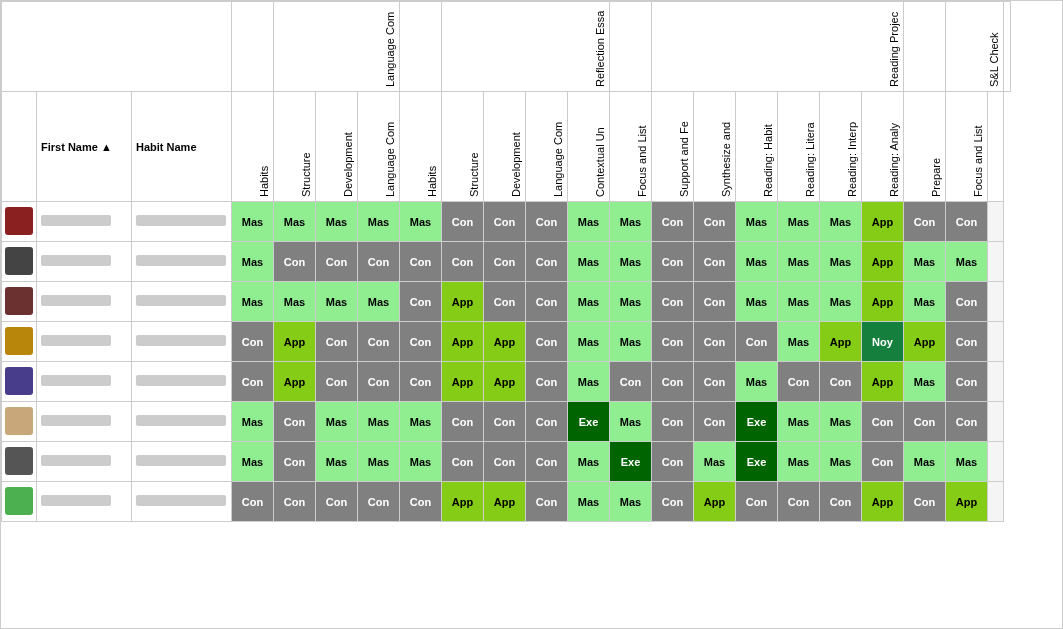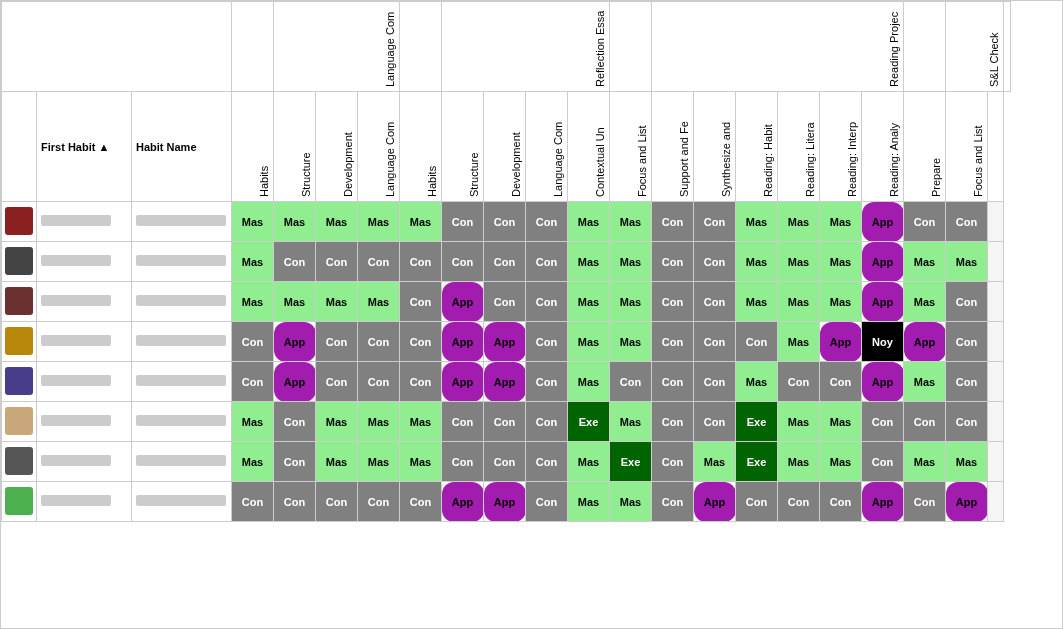--- a/index.html
+++ b/index.html
@@ -48,23 +48,23 @@
       padding: 4px 6px;
       vertical-align: top;
     }
 
     
     tr.data-row td { height: 40px; }
 
     
     .c-mas { background-color: #90EE90; color: #000; font-weight: bold; }
     .c-con { background-color: #808080; color: #fff; font-weight: bold; }
-    .c-app { background-color: #a21caf; color: #000; font-weight: bold; border-radius: 12px; }
+    .c-app { background-color: #84cc16; color: #000; font-weight: bold; }
     .c-exe { background-color: #006400; color: #fff; font-weight: bold; }
-    .c-noy { background-color: #000000; color: #fff; font-weight: bold; }
+    .c-noy { background-color: #15803d; color: #fff; font-weight: bold; }
 
     .name-cell {
       text-align: left;
       padding: 2px 4px;
       vertical-align: middle;
     }
 
     .avatar-cell {
       width: 35px;
       padding: 2px;
@@ -100,21 +100,21 @@
         <th colspan="4" style="writing-mode:vertical-rl;transform:rotate(180deg);height:90px;text-align:left;vertical-align:bottom;font-size:11px;font-weight:normal;background:#fff;border:1px solid #ccc;padding:4px;">Reflection Essa</th>
         <th style="border:1px solid #ccc;background:#fff;"></th>
         <th colspan="6" style="writing-mode:vertical-rl;transform:rotate(180deg);height:90px;text-align:left;vertical-align:bottom;font-size:11px;font-weight:normal;background:#fff;border:1px solid #ccc;padding:4px;">Reading Projec</th>
         <th style="border:1px solid #ccc;background:#fff;"></th>
         <th colspan="2" style="writing-mode:vertical-rl;transform:rotate(180deg);height:90px;text-align:left;vertical-align:bottom;font-size:11px;font-weight:normal;background:#fff;border:1px solid #ccc;padding:4px;">S&amp;L Check</th>
         <th style="border:1px solid #ccc;background:#fff;"></th>
       </tr>
 
       <tr>
         <th style="width:35px;border:1px solid #ccc;background:#fff;"></th>
-        <th style="width:95px;text-align:left;padding:2px 4px;border:1px solid #ccc;background:#fff;font-size:11px;">First Habit ▲</th>
+        <th style="width:95px;text-align:left;padding:2px 4px;border:1px solid #ccc;background:#fff;font-size:11px;">First Name ▲</th>
         <th style="width:100px;text-align:left;padding:2px 4px;border:1px solid #ccc;background:#fff;font-size:11px;">Habit Name</th>
 
         <th class="rotate-header col-data" style="width:42px;">Habits</th>
         <th class="rotate-header col-data" style="width:42px;">Structure</th>
         <th class="rotate-header col-data" style="width:42px;">Development</th>
         <th class="rotate-header col-data" style="width:42px;">Language Com</th>
         <th class="rotate-header col-data" style="width:42px;">Habits</th>
         <th class="rotate-header col-data" style="width:42px;">Structure</th>
         <th class="rotate-header col-data" style="width:42px;">Development</th>
         <th class="rotate-header col-data" style="width:42px;">Language Com</th>

